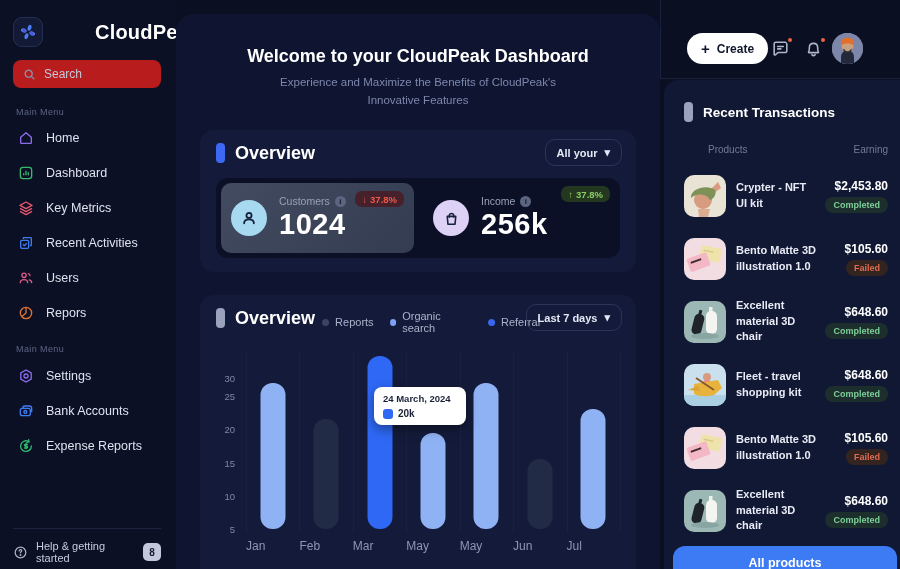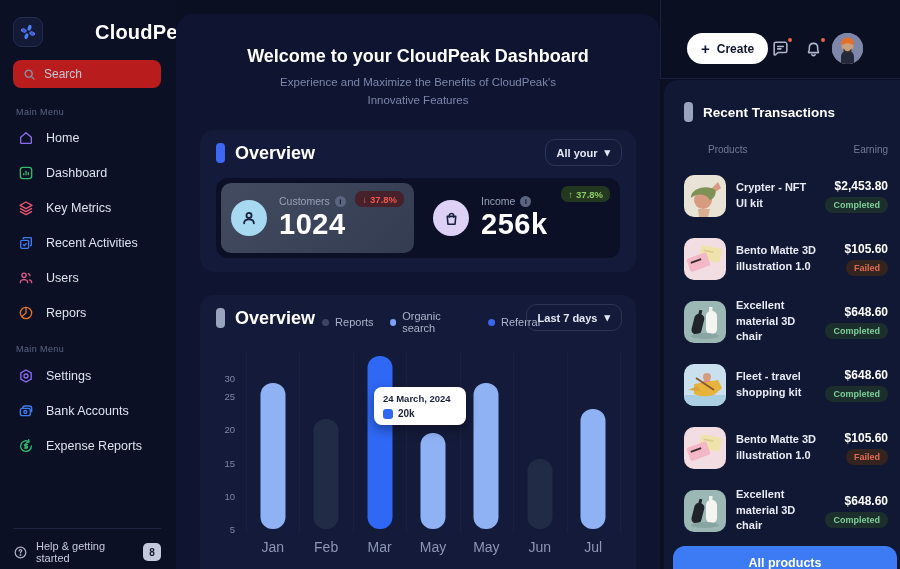--- a/index.html
+++ b/index.html
@@ -67,21 +67,21 @@
 
   .chart { position:absolute; left:16px; right:16px; top:56px; height:206px; }
   .y-axis { position:absolute; left:0; top:0; width:22px; height:178px; }
   .y-axis span { position:absolute; right:3px; font-size:9.5px; color:#7e88a6; }
   .plot { position:absolute; left:30px; right:0; top:0; height:178px; }
   .gridv { position:absolute; top:0; bottom:-4px; width:1px; background:#1a2140; }
   .cols { position:absolute; inset:0; display:flex; }
   .col { position:relative; flex:1; }
   .bar { position:absolute; bottom:0; left:50%; transform:translateX(-50%); width:25px; border-radius:12px; cursor:pointer; }
   .x-labels { position:absolute; left:30px; right:0; top:188px; display:flex; }
-  .x-labels span { flex:1; text-align:center; font-size:14px; color:#8d96b2; }
+  .x-labels span { flex:1; text-align:left; font-size:12px; color:#8d96b2; }
   .tooltip { position:absolute; left:128px; top:36px; width:92px; background:#ffffff; border-radius:8px; padding:6px 9px; box-shadow:0 4px 12px rgba(0,0,0,.4); }
   .tooltip .tt-title { font-size:9.5px; font-weight:bold; color:#1a2138; white-space:nowrap; }
   .tooltip .tt-row { display:flex; align-items:center; gap:5px; margin-top:4px; }
   .tooltip .tt-row i { width:10px; height:10px; border-radius:3px; }
   .tooltip .tt-row span { font-size:10px; font-weight:bold; color:#1a2138; }
 
   
   .right-top { position:absolute; left:660px; top:0; width:240px; height:79px; border-left:1px solid #1a2140; border-bottom:1px solid #1a2140; }
   .create-btn { position:absolute; left:26px; top:33px; height:31px; padding:0 14px; background:#ffffff; border-radius:16px; border:none; display:flex; align-items:center; gap:7px; cursor:pointer; }
   .create-btn .plus { font-size:15px; font-weight:bold; color:#10162e; }

